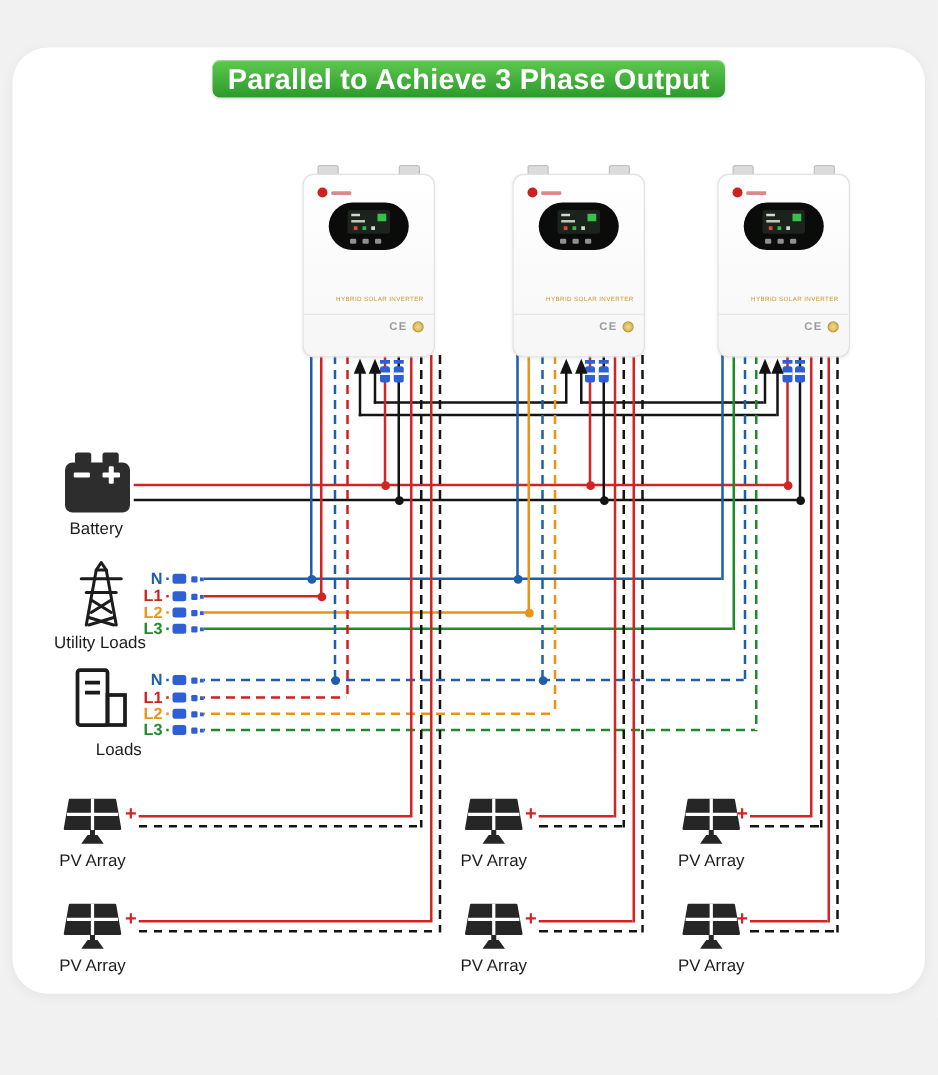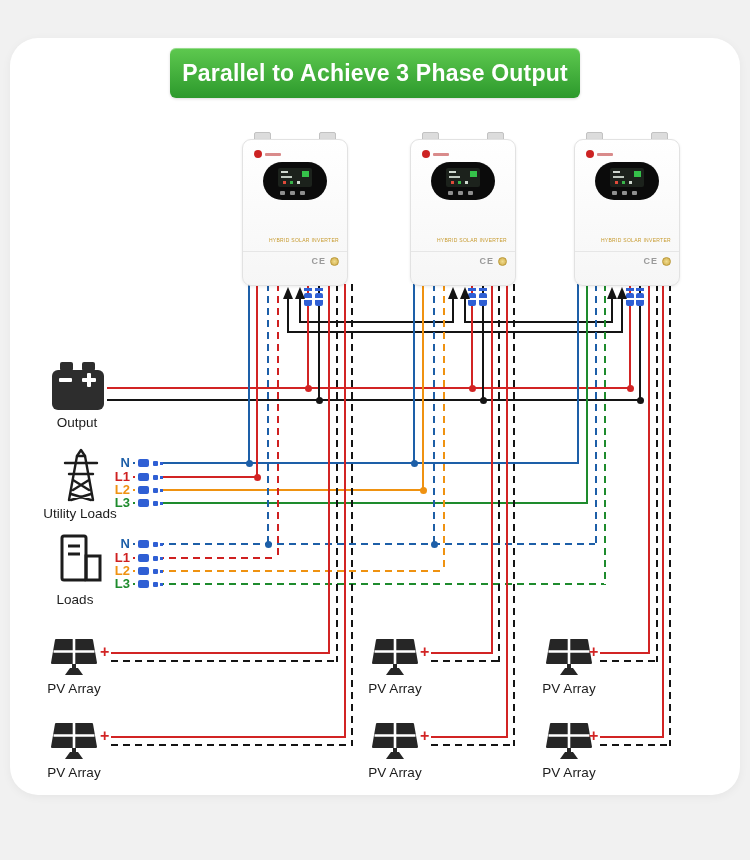--- a/index.html
+++ b/index.html
@@ -3,21 +3,21 @@
 <meta charset="utf-8">
 <style>
   * { margin:0; padding:0; box-sizing:border-box; }
   html,body { background:#f1f1f1; }
   .page { position:relative; width:750px; height:860px; background:#f1f1f1; overflow:hidden;
           font-family:"Liberation Sans", sans-serif; }
   .card { position:absolute; left:10px; top:38px; width:730px; height:757px; background:#ffffff;
           border-radius:28px; box-shadow:0 2px 10px rgba(0,0,0,0.05); z-index:0; }
 
   
-  .banner { position:absolute; left:170px; top:48px; width:410px; height:50px; z-index:3;
+  .banner { position:absolute; left:170px; top:48px; width:410px; height:30px; z-index:3;
             background:linear-gradient(#5ec94f, #2c992c); border-radius:6px;
             box-shadow:inset 0 1px 0 rgba(255,255,255,0.35), 0 1px 3px rgba(0,0,0,0.15);
             display:flex; align-items:center; justify-content:center; }
   .banner-title { color:#ffffff; font-size:23px; font-weight:bold; white-space:nowrap; letter-spacing:0.2px; }
 
   
   #wire-layer { position:absolute; left:0; top:0; width:750px; height:860px; z-index:1; }
   .g { position:absolute; }
   .dot { width:7px; height:7px; border-radius:50%; }
   .arrow { width:0; height:0; border-left:5px solid transparent; border-right:5px solid transparent;
@@ -300,21 +300,21 @@
   </div>
 
   <div class="battery-icon">
     <span class="bat-term k1"></span>
       <span class="bat-term k2"></span>
     <span class="bat-body"></span>
     <span class="bat-minus"></span>
       <span class="bat-plus-h"></span>
       <span class="bat-plus-v"></span>
   </div>
-  <div class="comp-label" style="left:46px;top:415px;width:62px">Output</div>
+  <div class="comp-label" style="left:46px;top:415px;width:62px">Battery</div>
 
   <div class="icon-box" style="left:56px;top:448px;width:50px;height:54px">
     <svg width="50" height="54" viewBox="0 0 50 54">
       <g fill="none" stroke="#1c1c1c" stroke-width="2.4" stroke-linecap="round" stroke-linejoin="round">
         <path d="M13 52 L21 8 L29 8 L37 52"></path>
         <path d="M21 8 L25 2 L29 8"></path>
         <path d="M9 15 L41 15"></path>
         <path d="M13 26 L37 26"></path>
         <path d="M17 32 L33 42 M17 42 L33 32"></path>
         <path d="M15 46 L35 52 M15 52 L35 46"></path>
@@ -329,21 +329,21 @@
 
   <div class="icon-box" style="left:58px;top:533px;width:46px;height:52px">
     <svg width="46" height="52" viewBox="0 0 46 52">
       <g fill="none" stroke="#1c1c1c" stroke-width="3">
         <rect x="4" y="3" width="24" height="44" rx="2"></rect>
         <path d="M10 13 H22 M10 21 H22"></path>
         <rect x="28" y="23" width="14" height="24"></rect>
       </g>
     </svg>
   </div>
-  <div class="comp-label" style="left:44px;top:592px;width:62px">Loads</div>
+  <div class="comp-label" style="left:64px;top:592px;width:62px">Loads</div>
   <div class="phase-label pc-n" style="left:104px;top:536px">N</div>
   <div class="phase-label pc-l1" style="left:104px;top:550px">L1</div>
   <div class="phase-label pc-l2" style="left:104px;top:563px">L2</div>
   <div class="phase-label pc-l3" style="left:104px;top:576px">L3</div>
 
   <div class="icon-box pv-icon" style="left:50px;top:638px"><svg width="48" height="40" viewBox="0 0 48 40">
   <path d="M6 2 L42 2 L46 25 L2 25 Z" fill="#262626" stroke="#262626" stroke-width="2" stroke-linejoin="round"></path>
   <path d="M24 1 L24 26 M3.5 13.5 L44.5 13.5" stroke="#ffffff" stroke-width="2.6"></path>
   <rect x="22" y="26" width="4" height="5" fill="#262626"></rect>
   <path d="M15 37 L33 37 L28 30 L20 30 Z" fill="#262626"></path>

